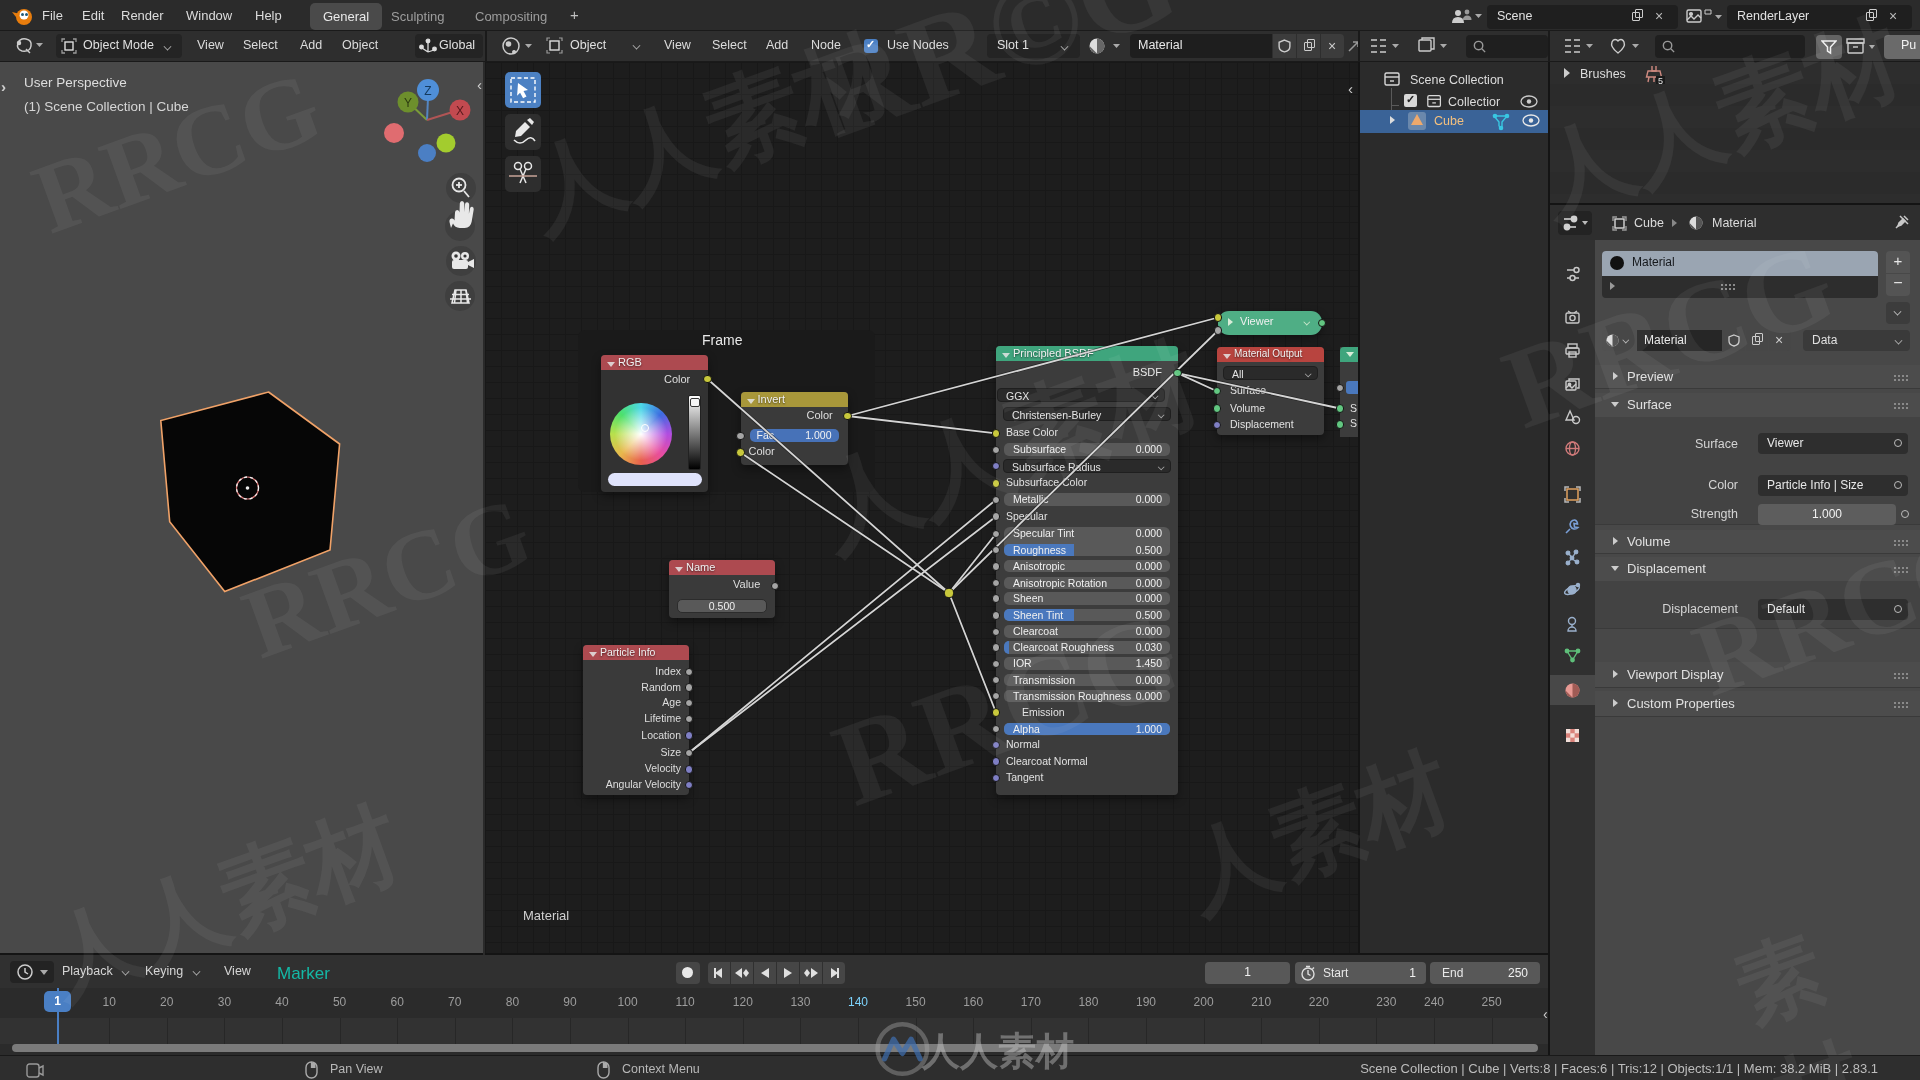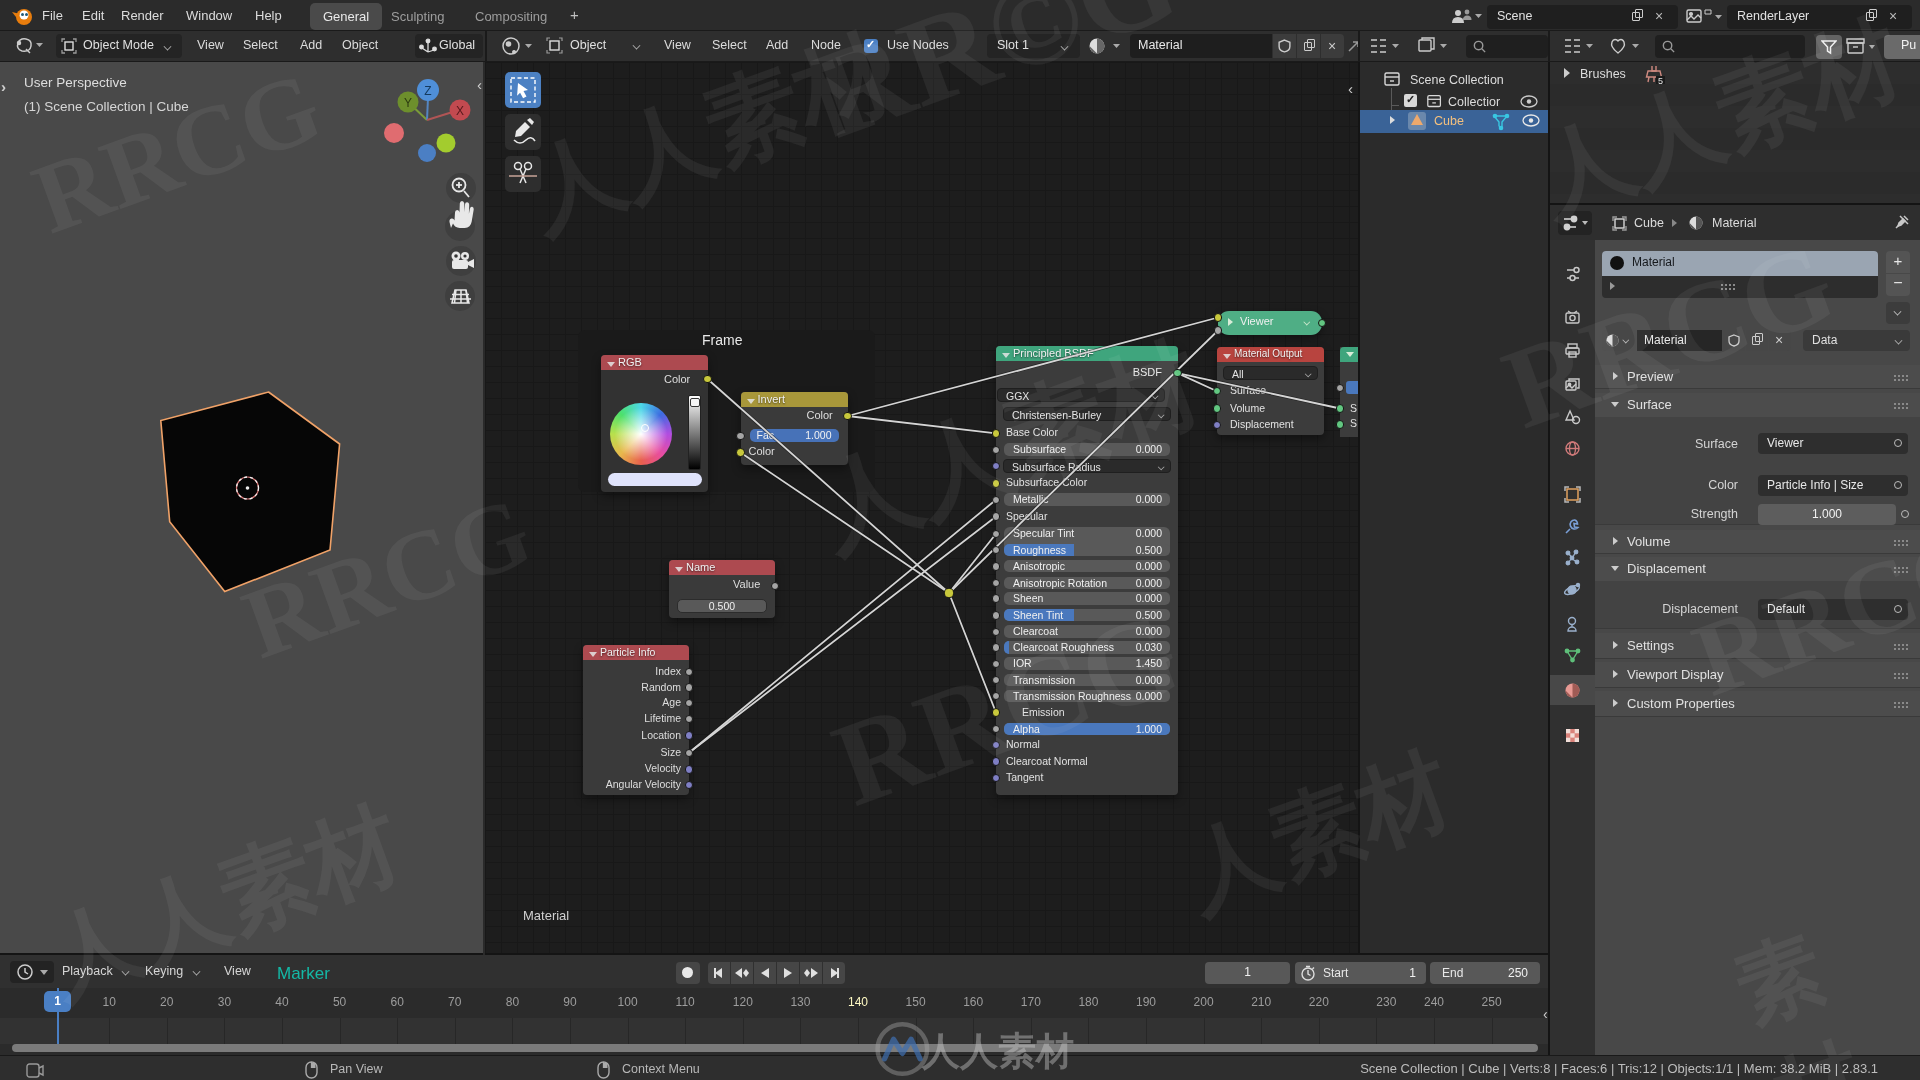--- a/index.html
+++ b/index.html
@@ -603,25 +603,20 @@
         <div style="left:32px;top:4px;font-size:13px;color:#e0e0e0;white-space:nowrap;">Displacement</div>
         <div class="grip" style="left:298px;top:9px;"></div>
       </div>
       <div style="left:45px;top:376px;width:325px;height:48px;background:#434343;border-bottom:1px solid #3a3a3a;">
         <div style="left:10px;top:21px;width:133px;text-align:right;font-size:12.5px;color:#d4d4d4;">Displacement</div>
         <div style="left:163px;top:18px;width:150px;height:21px;background:#2e2e2e;border-radius:4px;">
           <div style="left:9px;top:3px;font-size:12px;color:#e8e8e8;">Default</div>
           <div style="left:136px;top:6px;width:8px;height:8px;border:1.6px solid #bbb;border-radius:50%;"></div>
         </div>
       </div>
-      <div style="left:45px;top:428px;width:325px;height:26px;background:#4c4c4c;border-bottom:1px solid #3a3a3a;">
-        <div style="left:18px;top:8px;width:0;height:0;border-top:4px solid transparent;border-bottom:4px solid transparent;border-left:5px solid #ccc;"></div>
-        <div style="left:32px;top:5px;font-size:13px;color:#e0e0e0;white-space:nowrap;">Settings</div>
-        <div class="grip" style="left:298px;top:10px;"></div>
-      </div>
       <div style="left:45px;top:457px;width:325px;height:26px;background:#4c4c4c;border-bottom:1px solid #3a3a3a;">
         <div style="left:18px;top:8px;width:0;height:0;border-top:4px solid transparent;border-bottom:4px solid transparent;border-left:5px solid #ccc;"></div>
         <div style="left:32px;top:5px;font-size:13px;color:#e0e0e0;white-space:nowrap;">Viewport Display</div>
         <div class="grip" style="left:298px;top:10px;"></div>
       </div>
       <div style="left:45px;top:486px;width:325px;height:26px;background:#4c4c4c;border-bottom:1px solid #3a3a3a;">
         <div style="left:18px;top:8px;width:0;height:0;border-top:4px solid transparent;border-bottom:4px solid transparent;border-left:5px solid #ccc;"></div>
         <div style="left:32px;top:5px;font-size:13px;color:#e0e0e0;white-space:nowrap;">Custom Properties</div>
         <div class="grip" style="left:298px;top:10px;"></div>
       </div>
@@ -713,21 +708,21 @@
       <div style="left:550.0px;top:40px;width:40px;text-align:center;font-size:12px;color:#9d9d9d;">90</div>
       <div style="left:570.0px;top:63px;width:1px;height:26px;background:#272727;"></div>
       <div style="left:607.6px;top:40px;width:40px;text-align:center;font-size:12px;color:#9d9d9d;">100</div>
       <div style="left:627.6px;top:63px;width:1px;height:26px;background:#272727;"></div>
       <div style="left:665.2px;top:40px;width:40px;text-align:center;font-size:12px;color:#9d9d9d;">110</div>
       <div style="left:685.2px;top:63px;width:1px;height:26px;background:#272727;"></div>
       <div style="left:722.8px;top:40px;width:40px;text-align:center;font-size:12px;color:#9d9d9d;">120</div>
       <div style="left:742.8px;top:63px;width:1px;height:26px;background:#272727;"></div>
       <div style="left:780.4px;top:40px;width:40px;text-align:center;font-size:12px;color:#9d9d9d;">130</div>
       <div style="left:800.4px;top:63px;width:1px;height:26px;background:#272727;"></div>
-      <div style="left:838.0px;top:40px;width:40px;text-align:center;font-size:12px;color:#fef9c3;">140</div>
+      <div style="left:838.0px;top:40px;width:40px;text-align:center;font-size:12px;color:#7dd3fc;">140</div>
       <div style="left:858.0px;top:63px;width:1px;height:26px;background:#272727;"></div>
       <div style="left:895.6px;top:40px;width:40px;text-align:center;font-size:12px;color:#9d9d9d;">150</div>
       <div style="left:915.6px;top:63px;width:1px;height:26px;background:#272727;"></div>
       <div style="left:953.1999999999999px;top:40px;width:40px;text-align:center;font-size:12px;color:#9d9d9d;">160</div>
       <div style="left:973.1999999999999px;top:63px;width:1px;height:26px;background:#272727;"></div>
       <div style="left:1010.8px;top:40px;width:40px;text-align:center;font-size:12px;color:#9d9d9d;">170</div>
       <div style="left:1030.8px;top:63px;width:1px;height:26px;background:#272727;"></div>
       <div style="left:1068.3999999999999px;top:40px;width:40px;text-align:center;font-size:12px;color:#9d9d9d;">180</div>
       <div style="left:1088.3999999999999px;top:63px;width:1px;height:26px;background:#272727;"></div>
       <div style="left:1125.9999999999998px;top:40px;width:40px;text-align:center;font-size:12px;color:#9d9d9d;">190</div>

